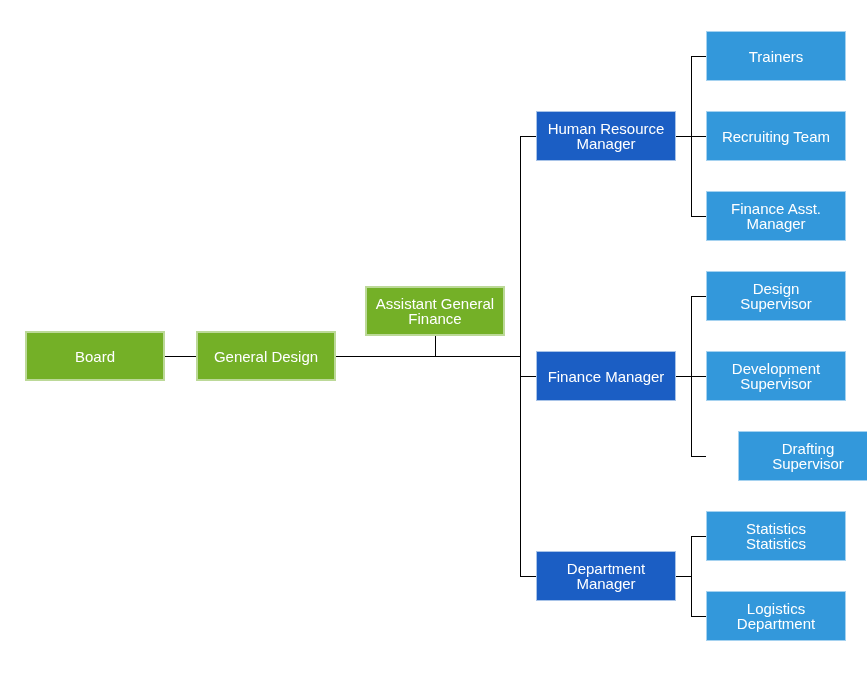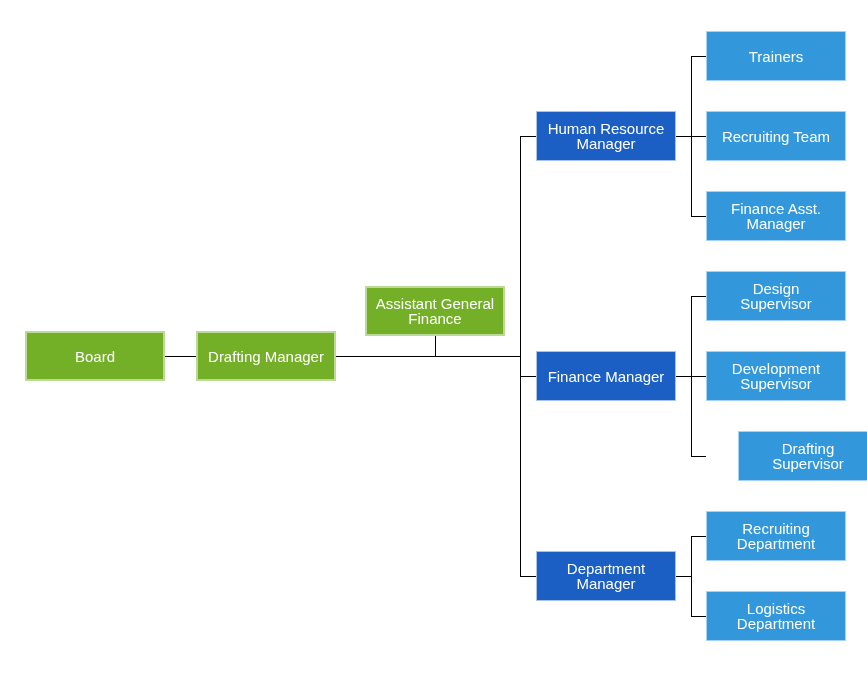--- a/index.html
+++ b/index.html
@@ -60,21 +60,21 @@
 
   <div class="hline" style="left:676px; top:576px; width:15px;"></div>
   <div class="vline" style="left:691px; top:536px; height:81px;"></div>
   <div class="hline" style="left:691px; top:536px; width:15px;"></div>
   <div class="hline" style="left:691px; top:616px; width:15px;"></div>
 
   <div class="node lvl1" style="left:25px; top:331px;text-align:right;">
     <span>Board</span>
   </div>
   <div class="node lvl1" style="left:196px; top:331px;">
-    <span>Drafting Manager</span>
+    <span>General Design</span>
   </div>
   <div class="node lvl1" style="left:365px; top:286px;">
     <span>Assistant General Finance</span>
   </div>
 
   <div class="node lvl2" style="left:536px; top:111px;">
     <span>Human Resource Manager</span>
   </div>
   <div class="node lvl2" style="left:536px; top:351px;">
     <span>Finance Manager</span>
@@ -95,19 +95,19 @@
   <div class="node lvl3" style="left:706px; top:271px;">
     <span>Design Supervisor</span>
   </div>
   <div class="node lvl3" style="left:706px; top:351px;">
     <span>Development Supervisor</span>
   </div>
   <div class="node lvl3" style="left:738px; top:431px;">
     <span>Drafting Supervisor</span>
   </div>
   <div class="node lvl3" style="left:706px; top:511px;">
-    <span>Recruiting Department</span>
+    <span>Statistics Statistics</span>
   </div>
   <div class="node lvl3" style="left:706px; top:591px;">
     <span>Logistics Department</span>
   </div>
 
 </div>
 
 </body></html>

